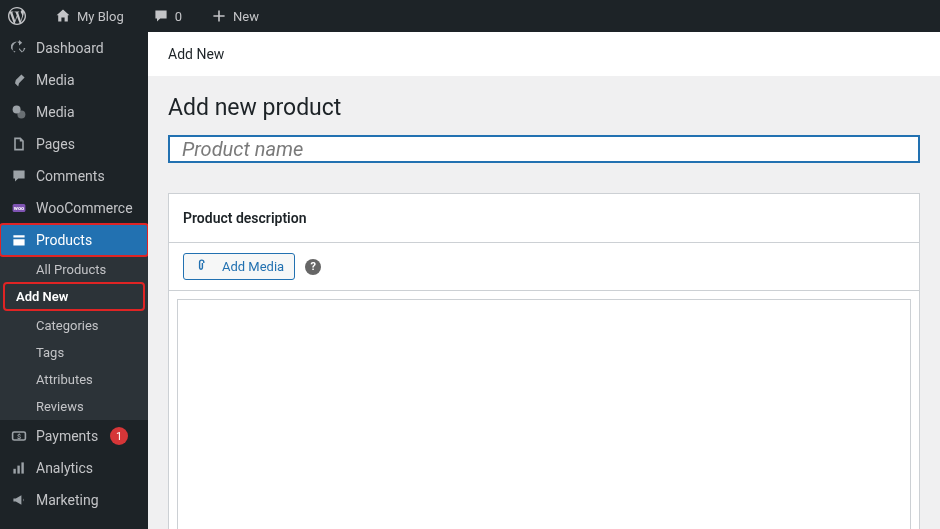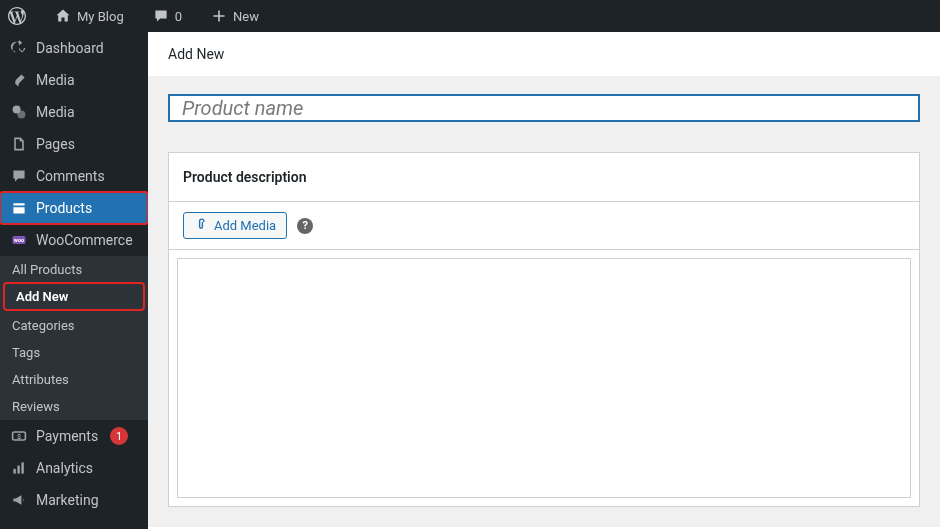--- a/index.html
+++ b/index.html
@@ -15,37 +15,37 @@
     .sidebar { width: 148px; background: #1d2327; color: #c3c4c7; font-size: 14px; }
     .side-item { display: flex; align-items: center; gap: 8px; padding: 7px 10px; cursor: pointer; }
     .side-item .icn { width: 18px; height: 18px; display: inline-flex; align-items: center; justify-content: center; }
     .side-item .icn svg { fill: #9ca2a7; }
     .side-item.active { background: #2271b1; color: #fff; }
     .side-item.active .icn svg { fill: #fff; }
     
     .hl-red { outline: 2px solid #e02424; outline-offset: -1px; border-radius: 3px; }
     
     .submenu { background: #2c3338; }
-    .submenu-item { padding: 6px 12px; font-size: 13px; color: #c3c4c7; cursor: pointer; }
+    .submenu-item { padding: 6px 12px; font-size: 13px; color: #c3c4c7; cursor: pointer; margin-left: 24px; }
     .submenu-item.sel { color: #fff; font-weight: 600; }
     
     .badge { background: #d63638; color: #fff; border-radius: 9px; min-width: 18px; height: 18px; display: inline-flex; align-items: center; justify-content: center; font-size: 11px; margin-left: 4px; }
     
     .content { flex: 1; background: #fff; overflow: hidden; }
     .content-header { padding: 14px 20px 14px 20px; color: #1d2327; font-size: 14px; }
     .content-body { padding: 18px 20px 20px 20px; background: #f0f0f1; }
     .page-title { font-size: 23px; font-weight: 400; color: #1d2327; margin-bottom: 14px; }
     
     .title-input { width: 100%; padding: 0 12px; font-size: 20px; color: #555; border: 2px solid #2271b1; background: #fff; outline: none; }
     .title-input::placeholder { color: #7a7a7a; font-style: italic; }
     
     .editor-box { margin-top: 30px; background: #fff; border: 1px solid #ccd0d4; }
     .editor-heading { padding: 16px 14px; font-size: 14px; font-weight: 600; color: #1d2327; border-bottom: 1px solid #ccd0d4; }
     .editor-toolbar { padding: 10px 14px; display: flex; align-items: center; gap: 10px; border-bottom: 1px solid #ccd0d4; }
-    .media-btn { display: inline-flex; align-items: center; gap: 6px; padding: 4px 10px; border: 1px solid #2271b1; background: #f6f7f7; color: #2271b1; font-size: 13px; border-radius: 3px; cursor: pointer; }
+    .media-btn { display: inline-flex; align-items: center; gap: 14px; padding: 4px 10px; border: 1px solid #2271b1; background: #f6f7f7; color: #2271b1; font-size: 13px; border-radius: 3px; cursor: pointer; }
     .media-btn svg { fill: #2271b1; }
     .help-dot { width: 16px; height: 16px; border-radius: 50%; background: #666; color: #fff; display: inline-flex; align-items: center; justify-content: center; font-size: 11px; font-weight: bold; cursor: help; }
     .editor-area { height: 240px; background: #fff; margin: 8px; border: 1px solid #ccd0d4; }
   </style>
 </head>
 <body>
 
 <div class="topbar">
   <div class="topbar-item">
     <span class="icn">
@@ -117,36 +117,36 @@
       <span>Pages</span>
     </div>
     <div class="side-item">
       <span class="icn">
           <svg viewBox="0 0 20 20" width="16" height="16">
             <path d="M3 3h14v10H9l-4 4v-4H3z"></path>
           </svg>
         </span>
       <span>Comments</span>
     </div>
-    <div class="side-item active hl-red">
-      <span class="icn">
-          <svg viewBox="0 0 20 20" width="16" height="16">
-            <path d="M3 4h14v3H3zM3 9h14v8H3z"></path>
-          </svg>
-        </span>
-      <span>Products</span>
-    </div>
     <div class="side-item">
       <span class="icn">
           <svg viewBox="0 0 20 20" width="16" height="16">
             <rect x="2" y="5" width="16" height="10" rx="2" fill="#7f54b3"></rect>
             <text x="10" y="13" font-size="7" text-anchor="middle" fill="#fff" font-weight="bold">woo</text>
           </svg>
         </span>
       <span>WooCommerce</span>
+    </div>
+    <div class="side-item active hl-red">
+      <span class="icn">
+          <svg viewBox="0 0 20 20" width="16" height="16">
+            <path d="M3 4h14v3H3zM3 9h14v8H3z"></path>
+          </svg>
+        </span>
+      <span>Products</span>
     </div>
     <div class="submenu">
       <div class="submenu-item">All Products</div>
       <div class="submenu-item sel hl-red" style="margin:0 4px 2px 4px;">Add New</div>
       <div class="submenu-item">Categories</div>
       <div class="submenu-item">Tags</div>
       <div class="submenu-item">Attributes</div>
       <div class="submenu-item">Reviews</div>
     </div>
     <div class="side-item">
@@ -181,20 +181,21 @@
     <div class="side-item">
       
       
     </div>
 
   </div>
 
   <div class="content">
     <div class="content-header">Add New</div>
     <div class="content-body">
+      <h1 class="page-title">Add new product</h1>
       <input class="title-input" type="text" placeholder="Product name" style="">
       
       <div class="editor-box">
         <div class="editor-heading">Product description</div>
         <div class="editor-toolbar">
           <button class="media-btn">
             <span><svg viewBox="0 0 20 20" width="14" height="14">
                   <path d="M11 2a4 4 0 014 4v1h-2V6a2 2 0 10-4 0v8a1 1 0 102 0V7h2v7a3 3 0 11-6 0V6a4 4 0 014-4z"></path>
                 </svg></span>
             <span>Add Media</span>

